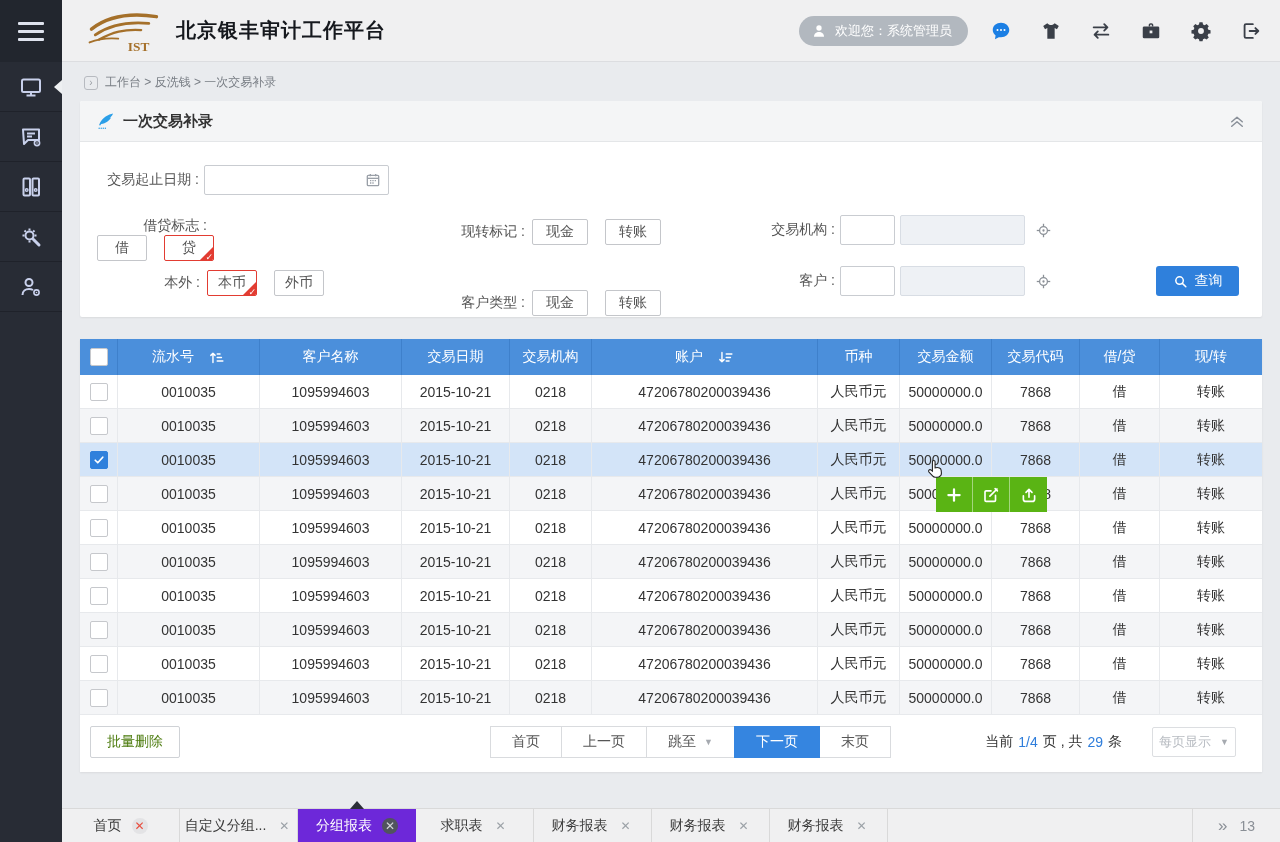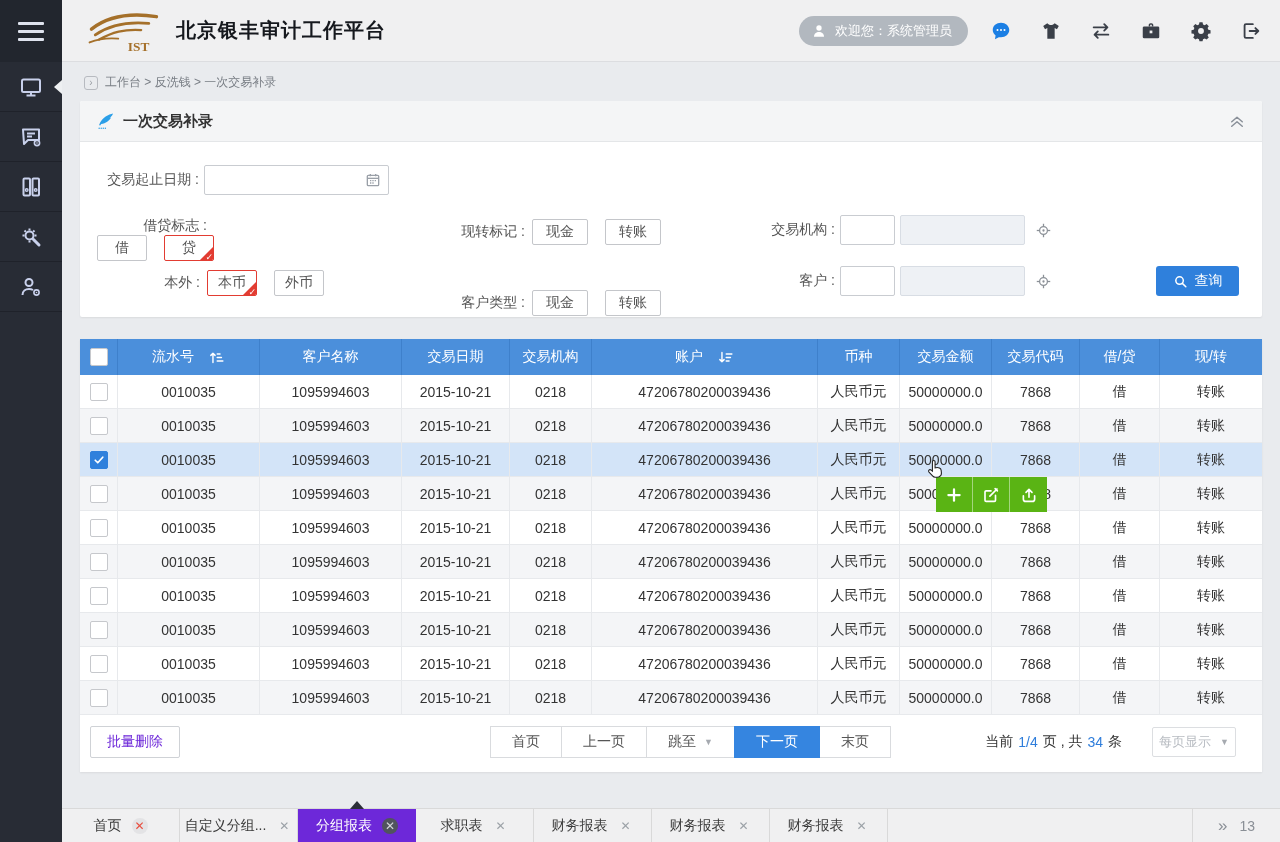--- a/index.html
+++ b/index.html
@@ -63,21 +63,21 @@
   .td:last-child { border-right:none; }
   .c0{width:38px}.c1{width:142px}.c2{width:142px}.c3{width:108px}.c4{width:82px}.c5{width:226px}.c6{width:82px}.c7{width:92px}.c8{width:88px}.c9{width:80px}.c10{width:102px}
   .cb { width:18px; height:18px; border:1px solid #c6c8cc; border-radius:2px; background:#fff; display:flex; align-items:center; justify-content:center; cursor:pointer; }
   .cb.checked { background:#2f80dc; border-color:#2f80dc; color:#fff; }
   .action-bar { position:absolute; left:856px; top:138px; width:111px; height:35px; background:#5ab414; display:flex; z-index:5; }
   .abtn { width:37px; display:flex; align-items:center; justify-content:center; color:#fff; cursor:pointer; border-right:1px solid rgba(255,255,255,.45); }
   .abtn:last-child { border-right:none; }
 
   
   .pager { position:absolute; left:0; top:387px; width:1182px; height:32px; }
-  .batch-btn { position:absolute; left:10px; top:0; height:32px; padding:0 16px; background:#fff; border:1px solid #cfd2d6; border-radius:2px; font-size:14px; color:#6d28d9; display:flex; align-items:center; cursor:pointer; }
+  .batch-btn { position:absolute; left:10px; top:0; height:32px; padding:0 16px; background:#fff; border:1px solid #cfd2d6; border-radius:2px; font-size:14px; color:#4d7c0f; display:flex; align-items:center; cursor:pointer; }
   .pgroup { position:absolute; left:410px; top:0; display:flex; }
   .pbtn { height:32px; padding:0 21px; background:#fff; border:1px solid #d9dbde; font-size:14px; color:#555; display:flex; align-items:center; gap:8px; cursor:pointer; margin-left:-1px; }
   .pbtn:first-child { margin-left:0; }
   .pbtn.primary { background:#3585e0; border-color:#3585e0; color:#fff; position:relative; z-index:1; }
   .caret { font-size:9px; color:#a6aab0; }
   .pinfo { position:absolute; right:140px; top:0; height:32px; display:flex; align-items:center; font-size:14px; color:#333; gap:5px; }
   .pinfo b { color:#2e7ddb; font-weight:normal; }
   .psize { position:absolute; left:1072px; top:1px; width:84px; height:30px; border:1px solid #dcdee1; border-radius:2px; background:#fff; color:#b8bcc2; font-size:13px; display:flex; align-items:center; justify-content:center; gap:9px; cursor:pointer; }
 
   
@@ -569,21 +569,21 @@
         <span>跳至</span>
         <span class="caret">▼</span>
       </div>
       <div class="pbtn primary">下一页</div>
       <div class="pbtn">末页</div>
     </div>
     <div class="pinfo">
       <span>当前</span>
       <b>1/4</b>
       <span>页 , 共</span>
-      <b>34</b>
+      <b>29</b>
       <span>条</span>
     </div>
     <div class="psize">
       <span>每页显示</span>
       <span class="caret">▼</span>
     </div>
   </div>
 </div>
 
 <div class="tabbar" id="tabbar">

